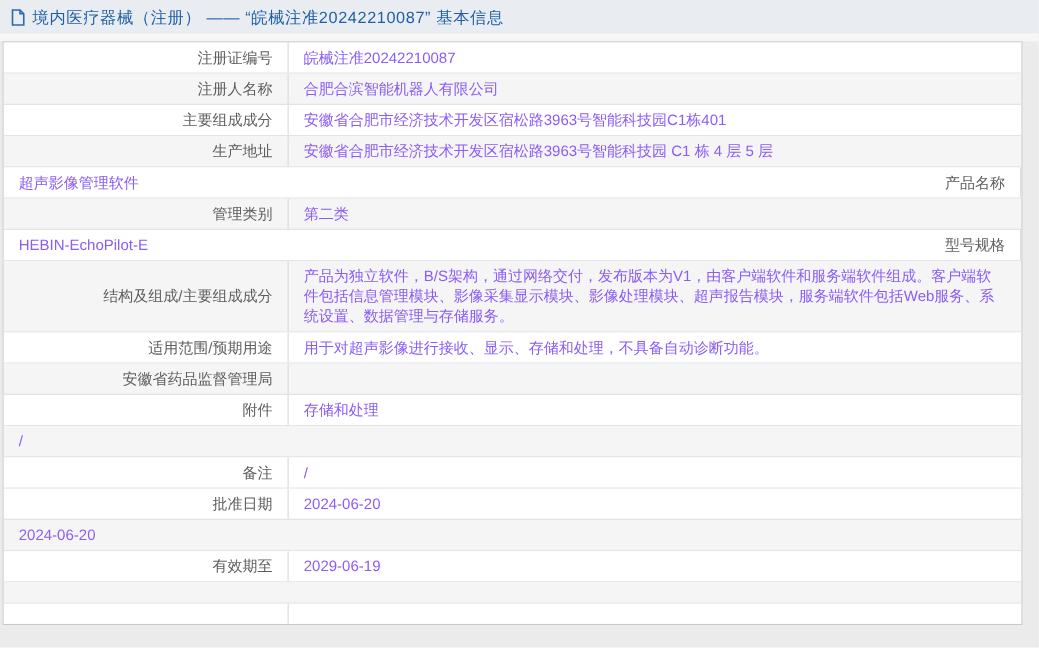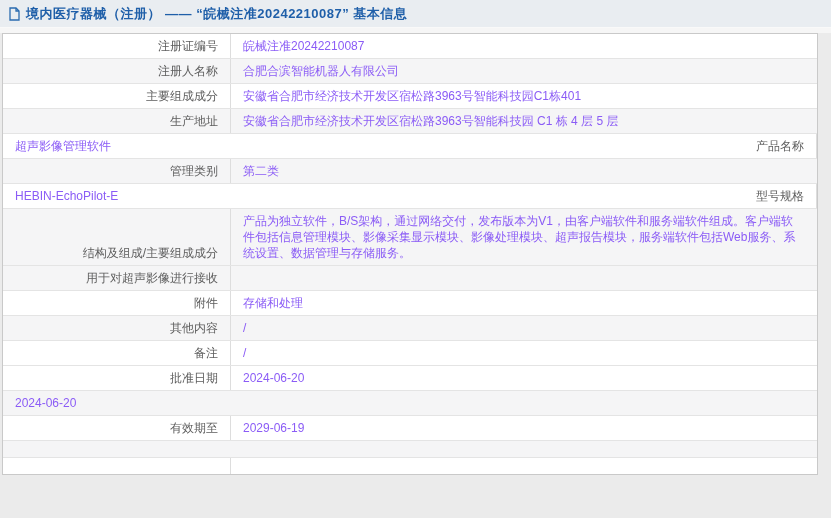--- a/index.html
+++ b/index.html
@@ -14,21 +14,21 @@
     background: #e9edf1;
     border-bottom: 1px solid #f9f9f9;
     display: flex;
     align-items: center;
     padding-left: 8px;
     box-sizing: border-box;
   }
   .titlebar .doc-icon { display: inline-flex; margin-right: 5px; }
   .titlebar .title {
     font-size: 13px;
-    font-weight: 700;
+    font-weight: 400;
     color: #1f5fa9;
     letter-spacing: 0.5px;
   }
   .gap { height: 5px; background: #f6f6f6; }
   .info-table {
     margin-left: 2px;
     width: 816px;
     background: #ffffff;
     border: 1px solid #c9c9c9;
     box-sizing: border-box;
@@ -40,21 +40,21 @@
     background: #ffffff;
   }
   .row:last-child { border-bottom: none; }
   .row.alt { background: #f5f5f6; }
   .cell {
     font-size: 12px;
     line-height: 16px;
     padding: 4px 12px;
     box-sizing: border-box;
     display: flex;
-    align-items: flex-end;
+    align-items: center;
   }
   .cell.label {
     width: 228px;
     flex: 0 0 228px;
     justify-content: flex-end;
     text-align: right;
     color: #5d5d5d;
     border-right: 1px solid #dddddd;
   }
   .cell.value {
@@ -122,36 +122,39 @@
         <div class="cell label">
           <span>型号规格</span>
         </div>
       </div>
       <div class="row alt">
         <div class="cell label">
           <span>结构及组成/主要组成成分</span>
         </div>
         <div class="cell value">产品为独立软件，B/S架构，通过网络交付，发布版本为V1，由客户端软件和服务端软件组成。客户端软件包括信息管理模块、影像采集显示模块、影像处理模块、超声报告模块，服务端软件包括Web服务、系统设置、数据管理与存储服务。</div>
       </div>
+      <div class="row">
+        <div class="cell label">
+          <span>适用范围/预期用途</span>
+        </div>
+        <div class="cell value">用于对超声影像进行接收、显示、存储和处理，不具备自动诊断功能。</div>
+      </div>
       <div class="row alt">
         <div class="cell label">
-          <span>用于对超声影像进行接收</span>
+          <span>安徽省药品监督管理局</span>
         </div>
         <div class="cell value"></div>
       </div>
       <div class="row">
         <div class="cell label">
           <span>附件</span>
         </div>
         <div class="cell value">存储和处理</div>
       </div>
       <div class="row alt">
-        <div class="cell label">
-          <span>其他内容</span>
-        </div>
         <div class="cell value">/</div>
       </div>
       <div class="row">
         <div class="cell label">
           <span>备注</span>
         </div>
         <div class="cell value">/</div>
       </div>
       <div class="row">
         <div class="cell label">

